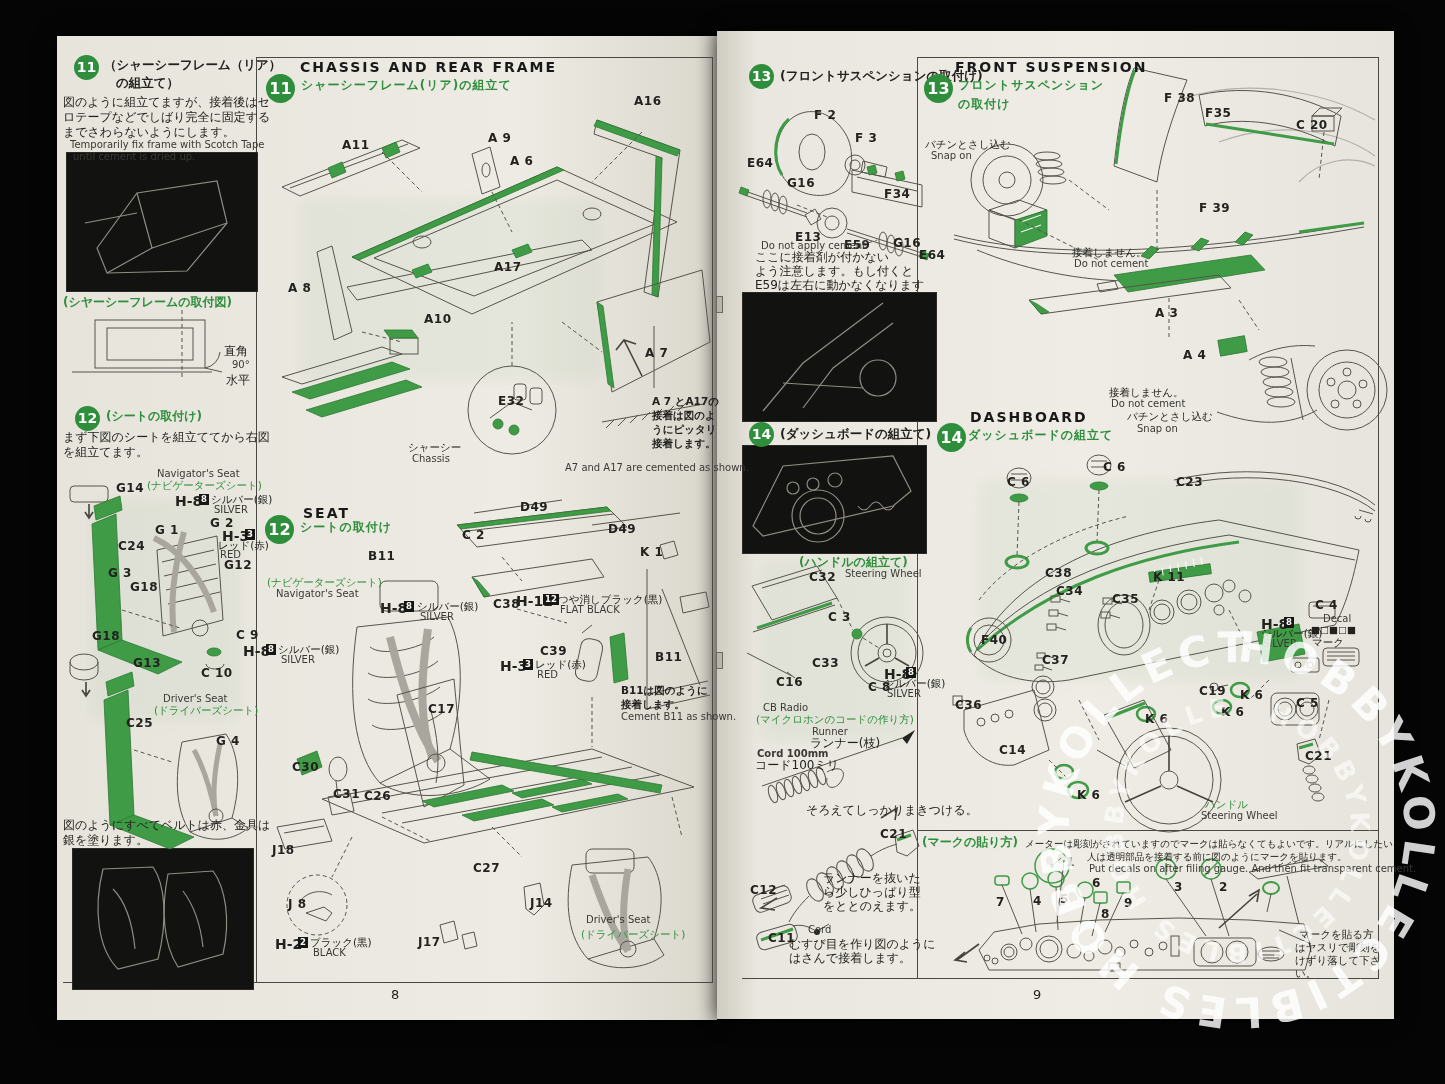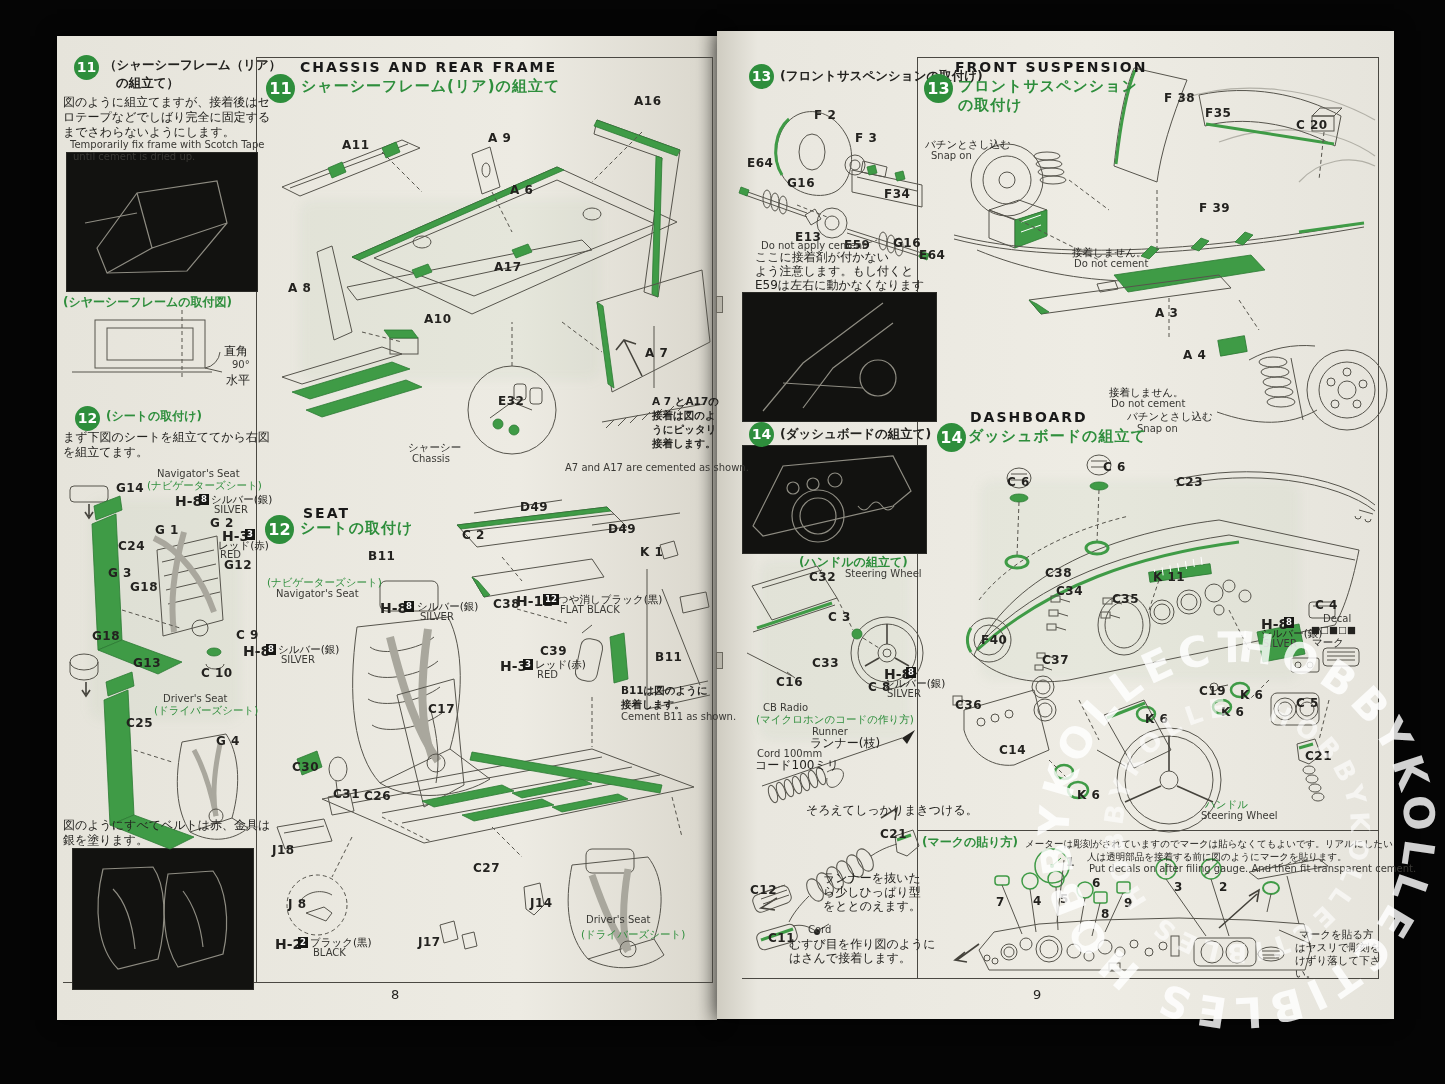--- a/index.html
+++ b/index.html
@@ -22,21 +22,21 @@
   .part-s{font-size:14px;font-weight:bold;}
   .jp{font-size:12px;}
   .jp-s{font-size:10.5px;}
   .jp-xs{font-size:9.5px;}
   .jpb{font-size:12.5px;font-weight:bold;}
   .jpb-s{font-size:10.5px;font-weight:bold;}
   .en{font-size:10px;color:#3a3935;}
   .enb{font-size:14px;font-weight:bold;letter-spacing:2px;color:#191919;}
   .grn{font-size:10.5px;color:#2e8e3c;}
   .grnb{font-size:12px;font-weight:bold;color:#2e8e3c;}
-  .grnt{font-size:15px;font-weight:bold;color:#2e8e3c;letter-spacing:1px;}
+  .grnt{font-size:12px;font-weight:bold;color:#2e8e3c;letter-spacing:1px;}
   .sq{font-size:8.5px;font-weight:bold;color:#fff;background:#161613;padding:0 2px;line-height:11px;}
   .badge,.badge-lg{background:#2e8e3c;color:#fff;text-align:center;border-radius:50%;font-weight:bold;}
   .badge{width:25px;height:25px;line-height:25px;font-size:14px;}
   .badge-lg{width:29px;height:29px;line-height:29px;font-size:16px;}
   .pgnum{font-size:13px;}
   svg{position:absolute;overflow:visible;}
   .ln{fill:none;stroke:#56544c;stroke-width:1;}
   .lnb{fill:none;stroke:#45433c;stroke-width:1.6;}
   .dsh{fill:none;stroke:#56544c;stroke-width:1;stroke-dasharray:4 3;}
   .gf{fill:#3f9b46;stroke:#2c7a33;stroke-width:.8;}
@@ -591,21 +591,21 @@
       <span class="lbl grn" style="left: 154px; top: 705px;">(ドライバーズシート)</span>
       <span class="lbl part" style="left: 126px; top: 717px;">C25</span>
       <span class="lbl part" style="left: 216px; top: 735px;">G 4</span>
       <span class="lbl jp" style="left: 63px; top: 819px;">図のようにすべてベルトは赤、金具は</span>
       <span class="lbl jp" style="left: 63px; top: 834px;">銀を塗ります。</span>
       <span class="lbl enb" style="left: 300px; top: 60px;">CHASSIS  AND  REAR  FRAME</span>
       <span class="lbl badge-lg" style="left: 266px; top: 74px;">11</span>
       <span class="lbl grnt" style="left: 301px; top: 79px;">シャーシーフレーム(リア)の組立て</span>
       <span class="lbl part" style="left: 342px; top: 139px;">A11</span>
       <span class="lbl part" style="left: 488px; top: 132px;">A 9</span>
-      <span class="lbl part" style="left: 510px; top: 184px;">A 6</span>
+      <span class="lbl part" style="left: 510px; top: 155px;">A 6</span>
       <span class="lbl part" style="left: 634px; top: 95px;">A16</span>
       <span class="lbl part" style="left: 288px; top: 282px;">A 8</span>
       <span class="lbl part" style="left: 494px; top: 261px;">A17</span>
       <span class="lbl part" style="left: 424px; top: 313px;">A10</span>
       <span class="lbl part" style="left: 645px; top: 347px;">A 7</span>
       <span class="lbl part" style="left: 498px; top: 395px;">E32</span>
       <span class="lbl jp-s" style="left: 408px; top: 442px;">シャーシー</span>
       <span class="lbl en" style="left: 412px; top: 454px;">Chassis</span>
       <span class="lbl jpb-s" style="left: 652px; top: 396px;">A 7 とA17の</span>
       <span class="lbl jpb-s" style="left: 652px; top: 410px;">接着は図のよ</span>
@@ -680,21 +680,21 @@
       <span class="lbl part" style="left: 776px; top: 676px;">C16</span>
       <span class="lbl part" style="left: 868px; top: 681px;">C 8</span>
       <span class="lbl part-s" style="left: 884px; top: 667px;">H-8</span>
       <span class="lbl sq" style="left: 906px; top: 667px;">8</span>
       <span class="lbl jp-s" style="left: 884px; top: 678px;">シルバー(銀)</span>
       <span class="lbl en" style="left: 887px; top: 689px;">SILVER</span>
       <span class="lbl en" style="left: 763px; top: 703px;">CB  Radio</span>
       <span class="lbl grn" style="left: 756px; top: 714px; text-align: right;">(マイクロホンのコードの作り方)</span>
       <span class="lbl en" style="left: 812px; top: 727px;">Runner</span>
       <span class="lbl jp" style="left: 810px; top: 737px;">ランナー(枝)</span>
-      <span class="lbl en" style="left: 757px; top: 749px;">Cord  100mm</span>
+      <span class="lbl en" style="left: 757px; top: 749px; font-weight: bold;">Cord  100mm</span>
       <span class="lbl jp" style="left: 755px; top: 759px;">コード100ミリ</span>
       <span class="lbl jp" style="left: 806px; top: 804px;">そろえてしっかりまきつける。</span>
       <span class="lbl part" style="left: 880px; top: 828px;">C21</span>
       <span class="lbl jp" style="left: 823px; top: 872px;">ランナーを抜いた</span>
       <span class="lbl jp" style="left: 823px; top: 886px;">ら少しひっぱり型</span>
       <span class="lbl jp" style="left: 823px; top: 900px;">をととのえます。</span>
       <span class="lbl part" style="left: 750px; top: 884px;">C12</span>
       <span class="lbl part" style="left: 768px; top: 932px;">C11</span>
       <span class="lbl en" style="left: 808px; top: 925px;">Cord</span>
       <span class="lbl jp" style="left: 789px; top: 938px;">むすび目を作り図のように</span>

